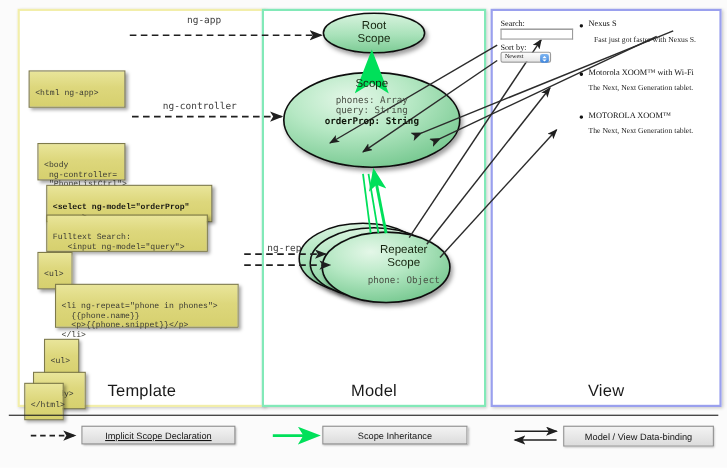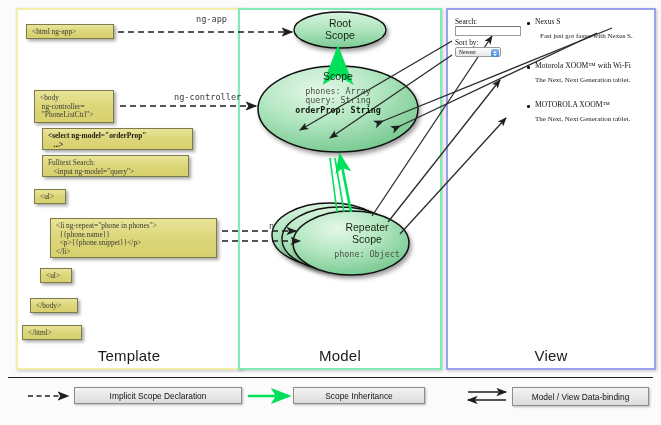--- a/index.html
+++ b/index.html
@@ -19,30 +19,30 @@
     position:absolute;bottom:4px;left:0;width:100%;text-align:center;
     font-size:15px;color:#1a1a1a;letter-spacing:.2px;
   }
 
   
   .code{
     position:absolute;box-sizing:border-box;
     background:linear-gradient(180deg,#e9e59a 0%,#ddd77c 45%,#d6d06e 100%);
     border:1px solid #7e7a4a;
     box-shadow:2px 2px 3px rgba(0,0,0,.35);
-    font-family:Liberation Serif, serif;
+    font-family:Liberation Mono, monospace;
     font-size:7.4px;line-height:8.6px;color:#3a3a33;
-    padding:3px 5px;white-space:pre;
+    padding:16px 5px;white-space:pre;margin-top:40px;
   }
   .code.bold{font-weight:bold;color:#191914;}
 
   
   .edge-label{
     position:absolute;font-family:"DejaVu Sans Mono","Liberation Mono",monospace;
-    font-size:8.6px;color:#3c3c3c;white-space:nowrap;margin-left:26px;
+    font-size:8.6px;color:#3c3c3c;white-space:nowrap;
   }
 
   
   .scope-label{
     position:absolute;text-align:center;pointer-events:none;
     font-family:"Liberation Sans",sans-serif;color:#15250f;
   }
   .scope-title{font-size:10.5px;line-height:11.5px;}
   .scope-props{
     font-family:"DejaVu Sans Mono","Liberation Mono",monospace;
@@ -121,21 +121,21 @@
    ...&gt;</div>
   <div class="code" style="left:42px;  top:155px; width:147px; height:22px;">Fulltext Search:
    &lt;input ng-model="query"&gt;</div>
   <div class="code" style="left:34px;  top:189px; width:32px;  height:15px;">&lt;ul&gt;</div>
   <div class="code" style="left:50px;  top:218px; width:167px; height:40px;">&lt;li ng-repeat="phone in phones"&gt;
   {{phone.name}}
   &lt;p&gt;{{phone.snippet}}&lt;/p&gt;
 &lt;/li&gt;</div>
   <div class="code" style="left:40px;  top:268px; width:32px;  height:15px;">&lt;ul&gt;</div>
   <div class="code" style="left:30px;  top:298px; width:48px;  height:15px;">&lt;/body&gt;</div>
-  <div class="code" style="left:22px;  top:325px; width:60px;  height:15px;">&lt;/html&gt;</div>
+  <div class="code" style="left:22px;  top:308px; width:36px;  height:15px;">&lt;/html&gt;</div>
 
   <div class="edge-label" style="left:170px; top:14px;">ng-app</div>
   <div class="edge-label" style="left:148px; top:92px;">ng-controller</div>
   <div class="edge-label" style="left:243px; top:221px;">ng-repeat</div>
 
   <svg class="overlay" viewBox="0 0 661 425">
     <defs>
       <radialGradient id="gScope" cx="38%" cy="28%" r="78%">
         <stop offset="0%" stop-color="#e4f7e8"></stop>
         <stop offset="45%" stop-color="#b6e8c4"></stop>
@@ -263,17 +263,17 @@
 
   <div class="bullet" style="left:527px;top:66px;"></div>
   <div class="phone-name" style="left:535px;top:61px;">Motorola XOOM™ with Wi-Fi</div>
   <div class="phone-snippet" style="left:535px;top:76px;">The Next, Next Generation tablet.</div>
 
   <div class="bullet" style="left:527px;top:105px;"></div>
   <div class="phone-name" style="left:535px;top:100px;">MOTOROLA XOOM™</div>
   <div class="phone-snippet" style="left:535px;top:115px;">The Next, Next Generation tablet.</div>
 
   <div id="legend-rule"></div>
-  <div class="legend-box" style="left:74px; top:387px; width:168px; height:17px;">Implicit Scope Declaration</div>
+  <div class="legend-box" style="left:74px; top:387px; width:140px; height:17px;text-decoration:underline;">Implicit Scope Declaration</div>
   <div class="legend-box" style="left:293px;top:387px; width:132px; height:17px;">Scope Inheritance</div>
   <div class="legend-box" style="left:512px;top:387px; width:137px; height:19px;">Model / View Data-binding</div>
 
 </div>
 
 </body></html>

